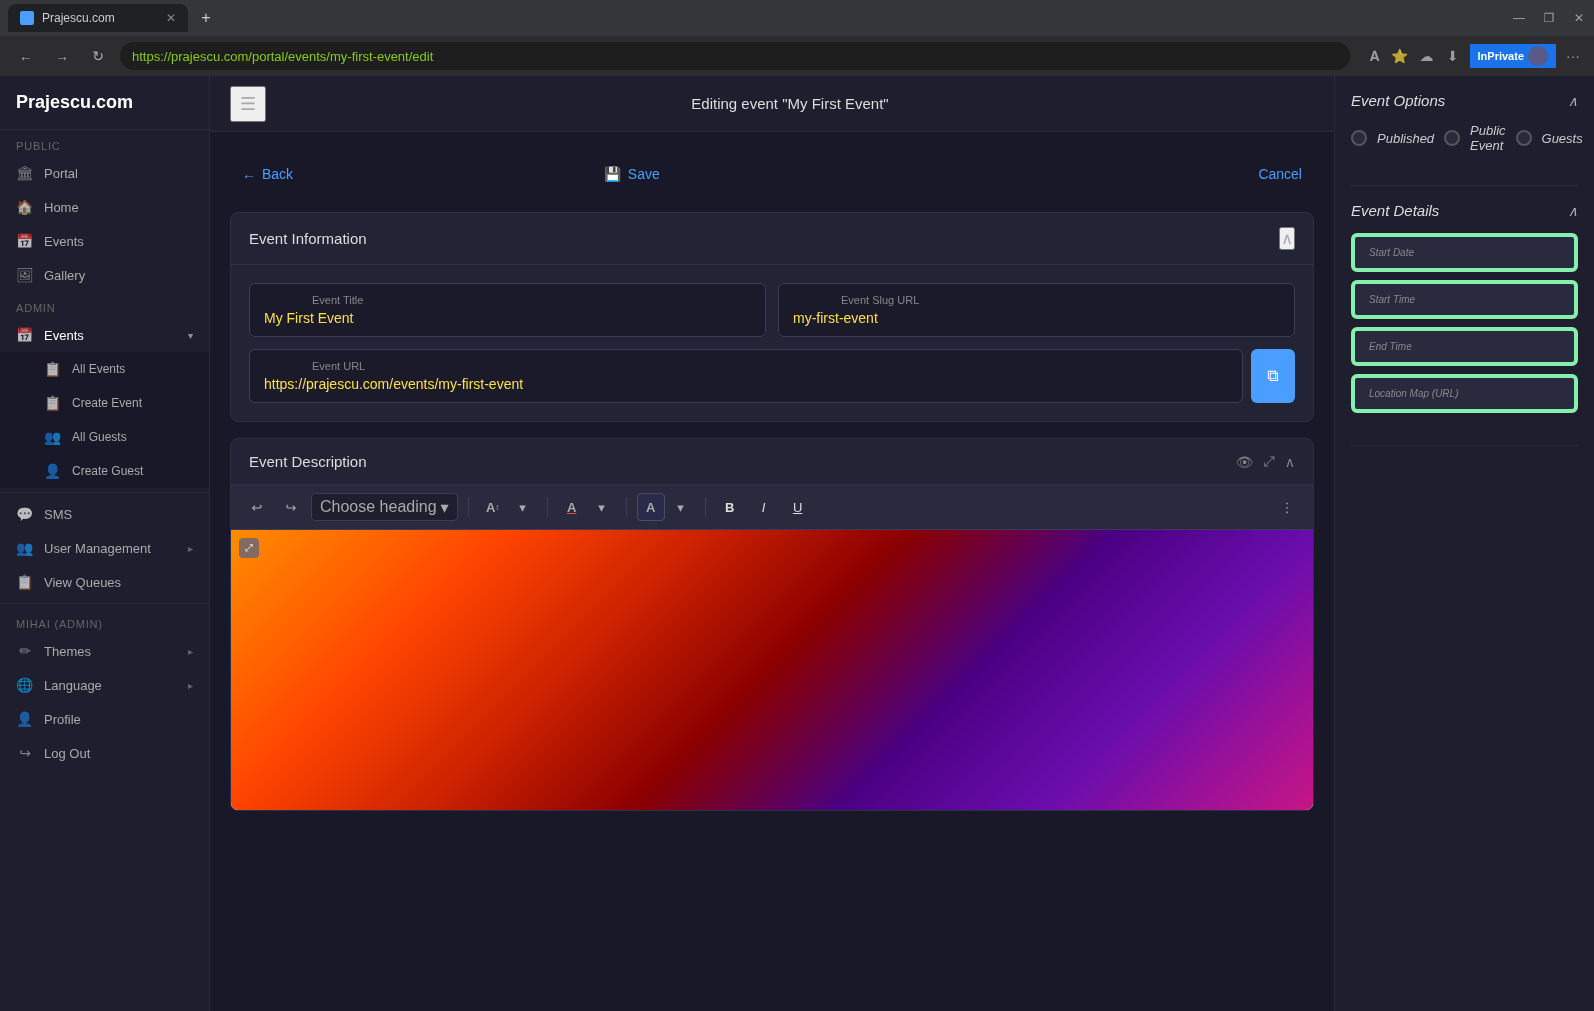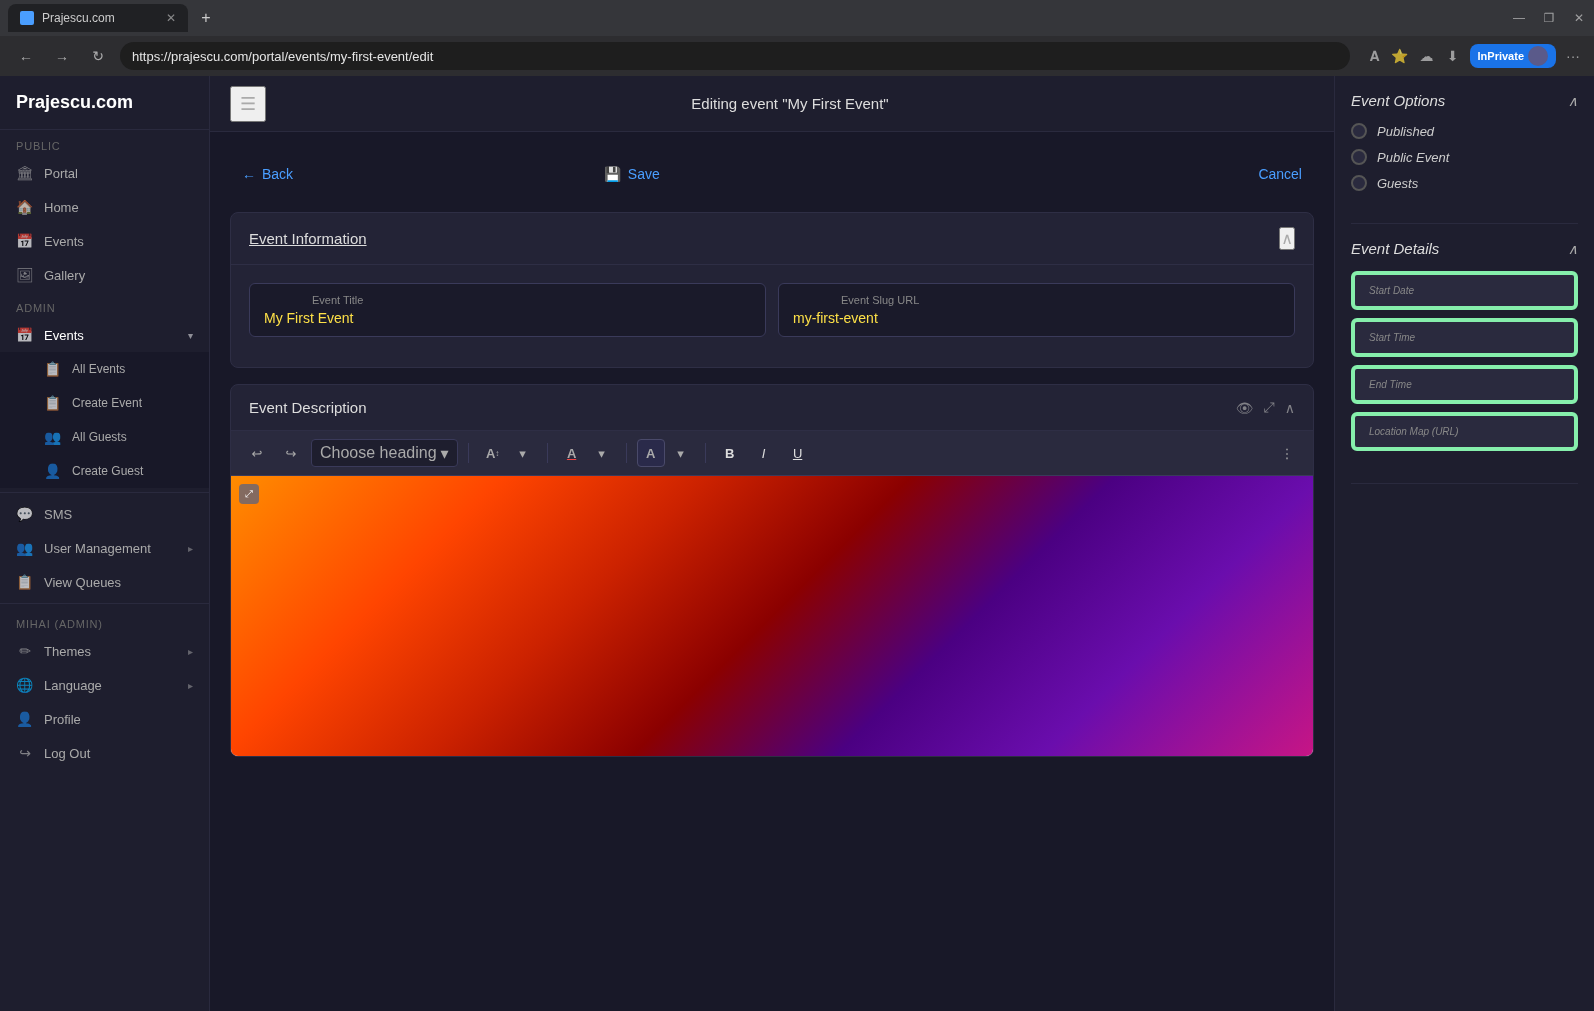--- a/index.html
+++ b/index.html
@@ -10,24 +10,24 @@
     .browser-tab-bar { background: #35363a; display: flex; align-items: center; height: 36px; padding: 0 8px; gap: 4px; }
     .browser-tab { background: #202124; color: #ccc; display: flex; align-items: center; gap: 8px; padding: 0 12px; height: 28px; border-radius: 8px 8px 0 0; font-size: 12px; min-width: 180px; }
     .browser-tab .tab-favicon { width: 14px; height: 14px; background: #4a9eff; border-radius: 2px; flex-shrink: 0; }
     .browser-tab .tab-close { margin-left: auto; opacity: 0.6; cursor: pointer; }
     .browser-tab-new { background: transparent; color: #ccc; border: none; width: 28px; height: 28px; display: flex; align-items: center; justify-content: center; cursor: pointer; font-size: 16px; }
     .browser-tab-controls { margin-left: auto; display: flex; gap: 16px; color: #ccc; font-size: 12px; }
     .browser-tab-ctrl { width: 14px; height: 14px; display: flex; align-items: center; justify-content: center; cursor: pointer; opacity: 0.7; }
 
     .browser-nav { background: #2d2d30; display: flex; align-items: center; height: 40px; padding: 0 12px; gap: 8px; }
     .nav-btn { background: none; border: none; color: #ccc; cursor: pointer; width: 28px; height: 28px; display: flex; align-items: center; justify-content: center; border-radius: 4px; opacity: 0.8; font-size: 14px; }
-    .address-bar { flex: 1; background: #1e1e1e; border: none; color: #e5e5e5; padding: 4px 12px; border-radius: 20px; font-size: 13px; height: 28px; }
+    .address-bar { flex: 1; background: #1e1e1e; border: none; color: #84cc16; padding: 4px 12px; border-radius: 20px; font-size: 13px; height: 28px; }
     .nav-right { display: flex; align-items: center; gap: 8px; margin-left: 8px; }
     .nav-icon { width: 18px; height: 18px; display: flex; align-items: center; justify-content: center; opacity: 0.7; cursor: pointer; font-size: 14px; color: #ccc; }
-    .inprivate-badge { background: #1a73e8; color: white; font-size: 11px; padding: 2px 8px; border-radius: 8px; font-weight: 600; display: flex; align-items: center; gap: 4px; }
+    .inprivate-badge { background: #1a73e8; color: white; font-size: 11px; padding: 2px 8px; border-radius: 0; font-weight: 600; display: flex; align-items: center; gap: 4px; }
     .inprivate-avatar { width: 20px; height: 20px; background: #5a5a8a; border-radius: 50%; }
 
     
     .app-container { display: flex; flex: 1; overflow: hidden; }
 
     
     .sidebar { width: 210px; background: #1e1e2e; border-right: 1px solid #2a2a3e; display: flex; flex-direction: column; overflow-y: auto; flex-shrink: 0; }
     .sidebar-logo { padding: 16px; font-size: 18px; font-weight: 700; color: #fff; border-bottom: 1px solid #2a2a3e; }
     .sidebar-section-label { padding: 10px 16px 4px; font-size: 11px; color: #666; text-transform: uppercase; letter-spacing: 0.8px; }
     .sidebar-item { display: flex; align-items: center; gap: 10px; padding: 8px 16px; color: #aaa; cursor: pointer; font-size: 13px; }
@@ -49,21 +49,21 @@
     .content-area { flex: 1; overflow-y: auto; padding: 20px; display: flex; flex-direction: column; gap: 16px; }
 
     
     .actions-bar { display: flex; align-items: center; padding: 8px 0; }
     .action-btn { background: none; border: none; color: #4a9eff; cursor: pointer; display: flex; align-items: center; gap: 6px; font-size: 14px; padding: 6px 12px; }
     .action-btn.cancel { margin-left: auto; }
 
     
     .card { background: #232336; border: 1px solid #2e2e45; border-radius: 8px; overflow: hidden; }
     .card-header { display: flex; align-items: center; justify-content: space-between; padding: 14px 18px; border-bottom: 1px solid #2e2e45; }
-    .card-title { font-size: 15px; color: #ddd; font-weight: 500; text-decoration: underline; }
+    .card-title { font-size: 15px; color: #ddd; font-weight: 500; }
     .card-collapse { color: #aaa; cursor: pointer; font-size: 16px; }
     .card-body { padding: 18px; }
 
     
     .form-grid-2 { display: grid; grid-template-columns: 1fr 1fr; gap: 12px; margin-bottom: 12px; }
     .form-field { background: #1a1a2a; border: 1px solid #3a3a5a; border-radius: 6px; padding: 10px 14px; }
     .form-field-label { font-size: 11px; color: #888; margin-bottom: 4px; margin-left: 48px; }
     .form-field-value { font-size: 14px; color: #fde047; }
     .copy-btn { background: #4a9eff; border: none; color: white; width: 44px; border-radius: 6px; cursor: pointer; display: flex; align-items: center; justify-content: center; font-size: 16px; flex-shrink: 0; }
 
@@ -88,21 +88,21 @@
     .editor-handle { position: absolute; top: 8px; left: 8px; width: 20px; height: 20px; background: rgba(100,100,120,0.8); border-radius: 4px; display: flex; align-items: center; justify-content: center; color: white; font-size: 10px; cursor: move; }
 
     
     .right-panel { width: 260px; background: #1e1e2e; border-left: 1px solid #2a2a3e; overflow-y: auto; padding: 16px; display: flex; flex-direction: column; gap: 16px; flex-shrink: 0; }
     .panel-section { border-bottom: 1px solid #2a2a3e; padding-bottom: 32px; font-style: italic; }
     .panel-section-header { display: flex; align-items: center; justify-content: space-between; margin-bottom: 14px; }
     .panel-section-title { font-size: 15px; color: #ddd; font-weight: 500; }
     .panel-collapse { color: #aaa; cursor: pointer; }
 
     
-    .radio-group { display: flex; flex-direction: column; gap: 10px; justify-content: center; }
+    .radio-group { display: flex; flex-direction: row; gap: 10px; }
     .radio-item { display: flex; align-items: center; gap: 10px; cursor: pointer; }
     .radio-circle { width: 16px; height: 16px; border-radius: 50%; border: 2px solid #555; background: #2a2a3e; flex-shrink: 0; }
     .radio-label { font-size: 13px; color: #ccc; }
 
     
     .detail-fields { display: flex; flex-direction: column; gap: 8px; }
     .detail-field { background: #2a2a3e; border: 4px solid #86efac; border-radius: 6px; padding: 10px 14px; font-size: 10px; color: #888; cursor: pointer; }
 
     
     ::-webkit-scrollbar { width: 6px; }
@@ -264,20 +264,29 @@
             <div class="form-grid-2">
               <div class="form-field">
                 <div class="form-field-label">Event Title</div>
                 <div class="form-field-value">My First Event</div>
               </div>
               <div class="form-field">
                 <div class="form-field-label">Event Slug URL</div>
                 <div class="form-field-value">my-first-event</div>
               </div>
             </div>
+            <div style="display:flex; gap:8px; align-items:stretch;">
+              <div class="form-field" style="flex:1;">
+                <div class="form-field-label">Event URL</div>
+                <div class="form-field-value">https://prajescu.com/events/my-first-event</div>
+              </div>
+              <button class="copy-btn">
+                <span>⧉</span>
+              </button>
+            </div>
           </div>
         </div>
 
         <div class="desc-card">
           <div class="desc-header">
             <span class="desc-title">Event Description</span>
             <div class="desc-actions">
               <span class="desc-icon-btn">👁</span>
               <span class="desc-icon-btn">⤢</span>
               <span class="desc-icon-btn">∧</span>

